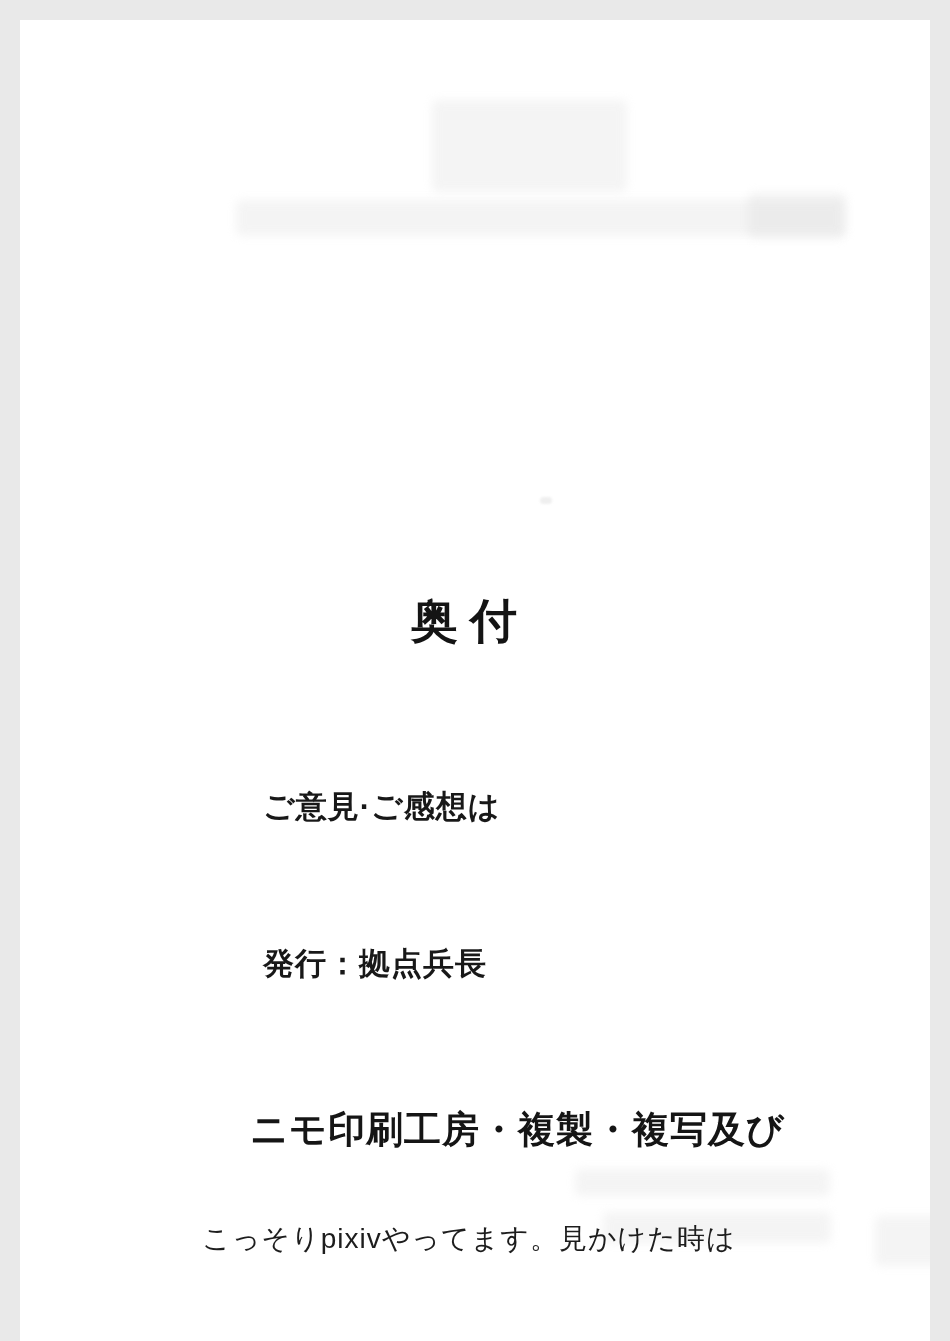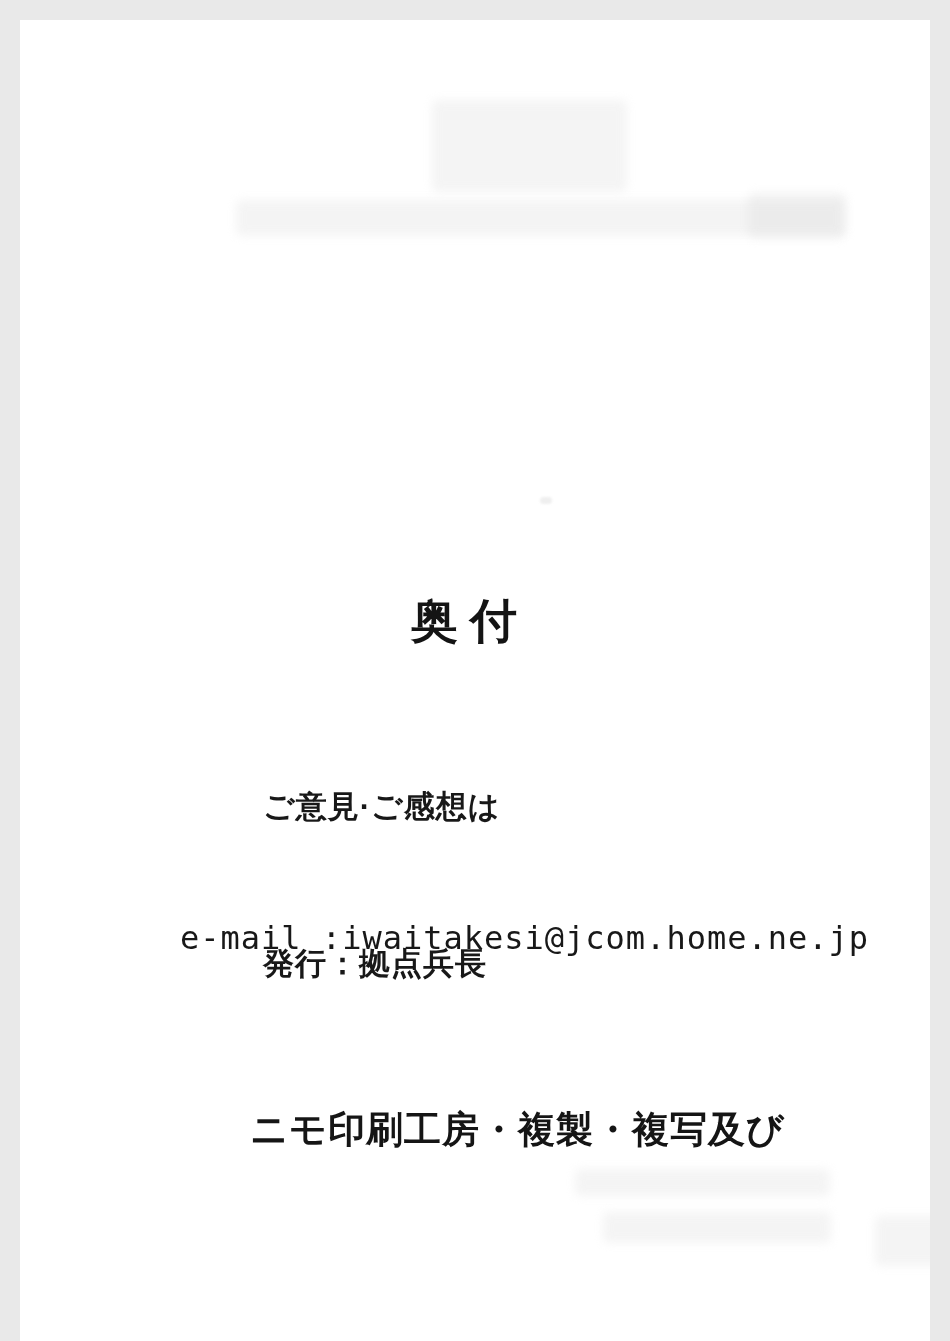--- a/index.html
+++ b/index.html
@@ -124,22 +124,22 @@
   <div class="ghost ghost-bottom-c"></div>
   <div class="corner-artifact"></div>
 
   <div class="colophon-title">奥付</div>
 
   <div class="info-block">
     <div>ご意見·ご感想は</div>
     <div>発行：拠点兵長</div>
   </div>
 
-  <div class="email-line">e-mail :iwaitakesi@jcom.home.ne.jp</div>
 
   <div class="notice-block">
     <div>ニモ印刷工房・複製・複写及び</div>
   </div>
 
   <div class="postscript-block">
+    <div>こっそりpixivやってます。見かけた時は</div>
   </div>
 
 </div>
 
 </body></html>

